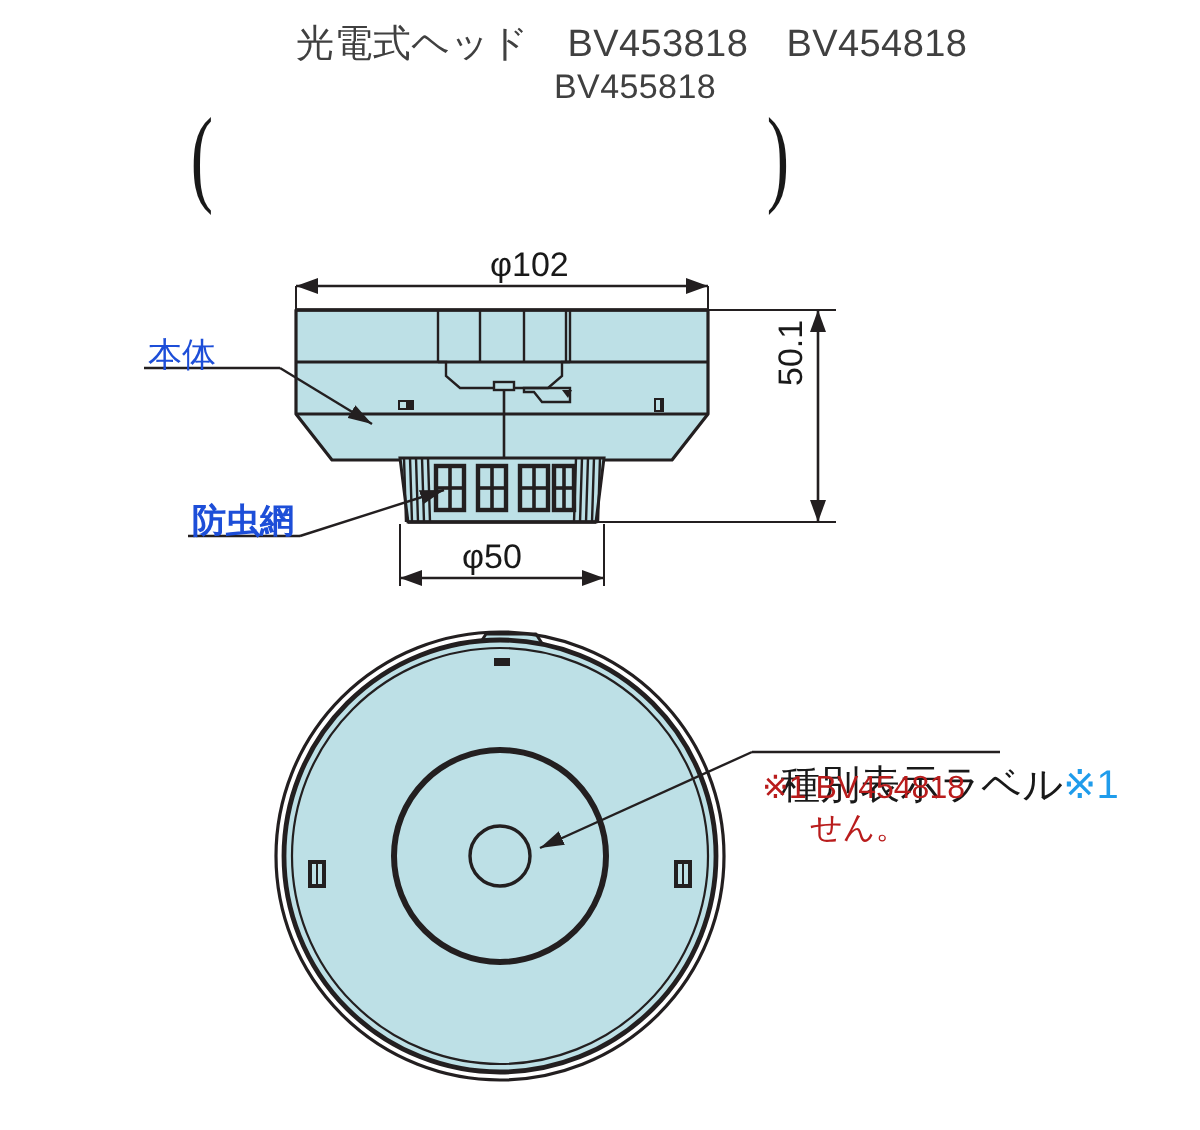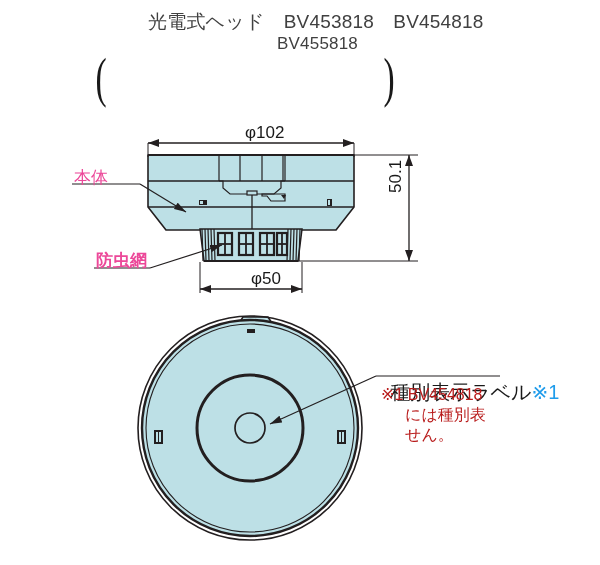--- a/index.html
+++ b/index.html
@@ -69,33 +69,33 @@
   #paren-r { left: 288px; }
 
   .dimtxt {
     position: absolute;
     font-size: 17px;
     white-space: pre;
     color: #191919;
     font-family: "Liberation Sans", "DejaVu Sans", sans-serif;
   }
   #dim-phi102 { left: 213px; top: 123px; margin-left: 32px; }
-  #dim-phi50 { left: 231px; top: 269px; margin-left: 20px; }
+  #dim-phi50 { left: 231px; top: 269px; }
   #dim-501 {
     left: 386px;
     top: 193px;
     transform: rotate(-90deg);
     transform-origin: left top;
   }
 
   .lbl {
     position: absolute;
     font-size: 17px;
     white-space: pre;
-    color: #ec4899;
+    color: #1d4ed8;
   }
   #label-hontai { left: 74px; top: 166px; }
   #label-boutyumou { left: 96px; top: 249px; font-weight: bold; }
 
   #label-shubetsu {
     position: absolute;
     left: 379px;
     top: 356px;
     font-size: 20px;
     white-space: pre;
@@ -295,15 +295,14 @@
 <div class="lbl" id="label-hontai">本体</div>
 
 <div class="lbl" id="label-boutyumou">防虫網</div>
 
 <div id="label-shubetsu">
   <span>種別表示ラベル</span><span class="mk">※1</span>
 </div>
 
 <div id="footnote">
   <span class="fn-line"><span>※1</span> <span>BV454818</span></span>
-  <span class="fn-line fn-ind">には種別表</span>
   <span class="fn-line fn-ind">せん。</span>
 </div>
 
 </body></html>

